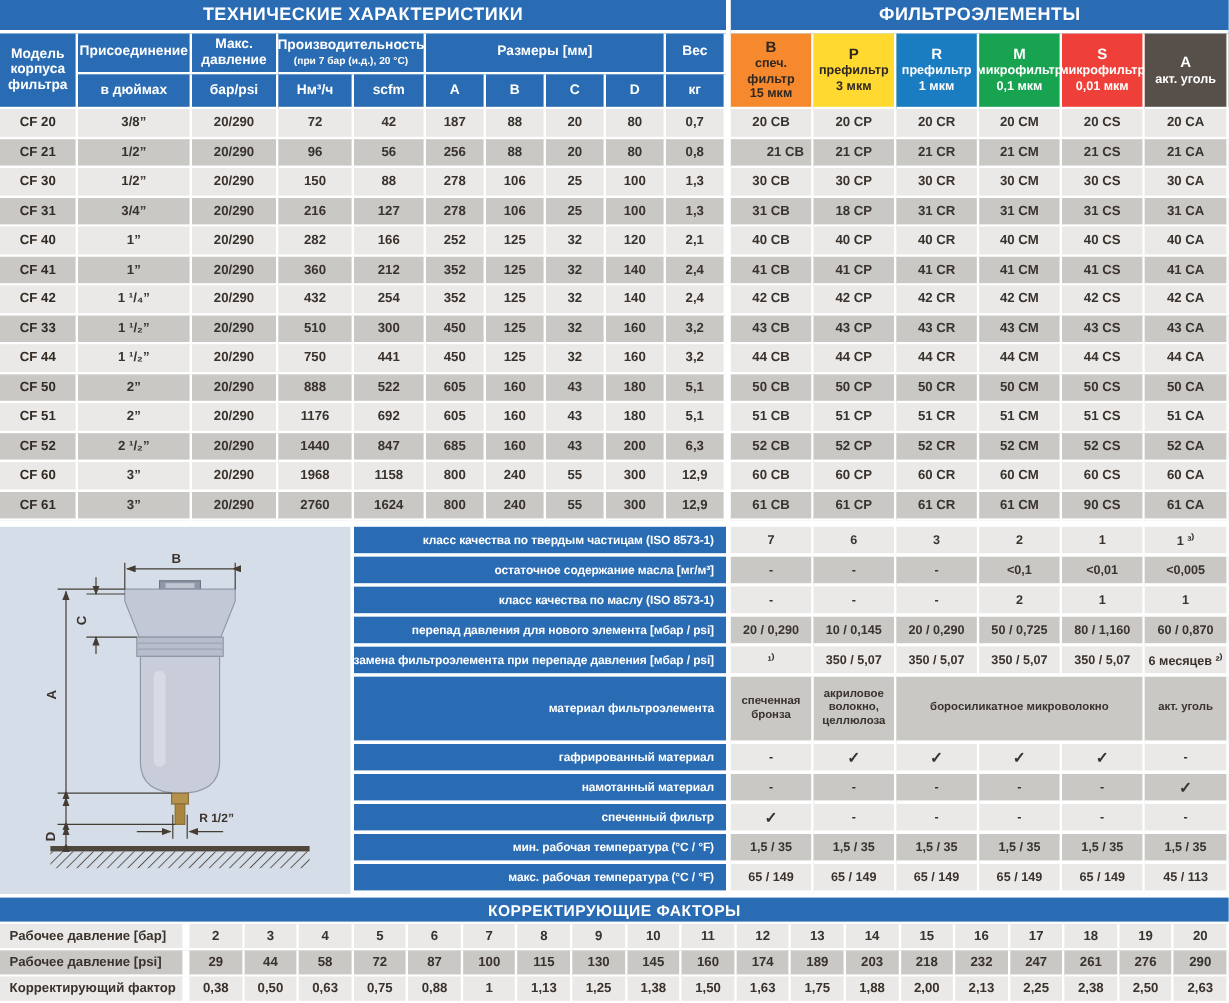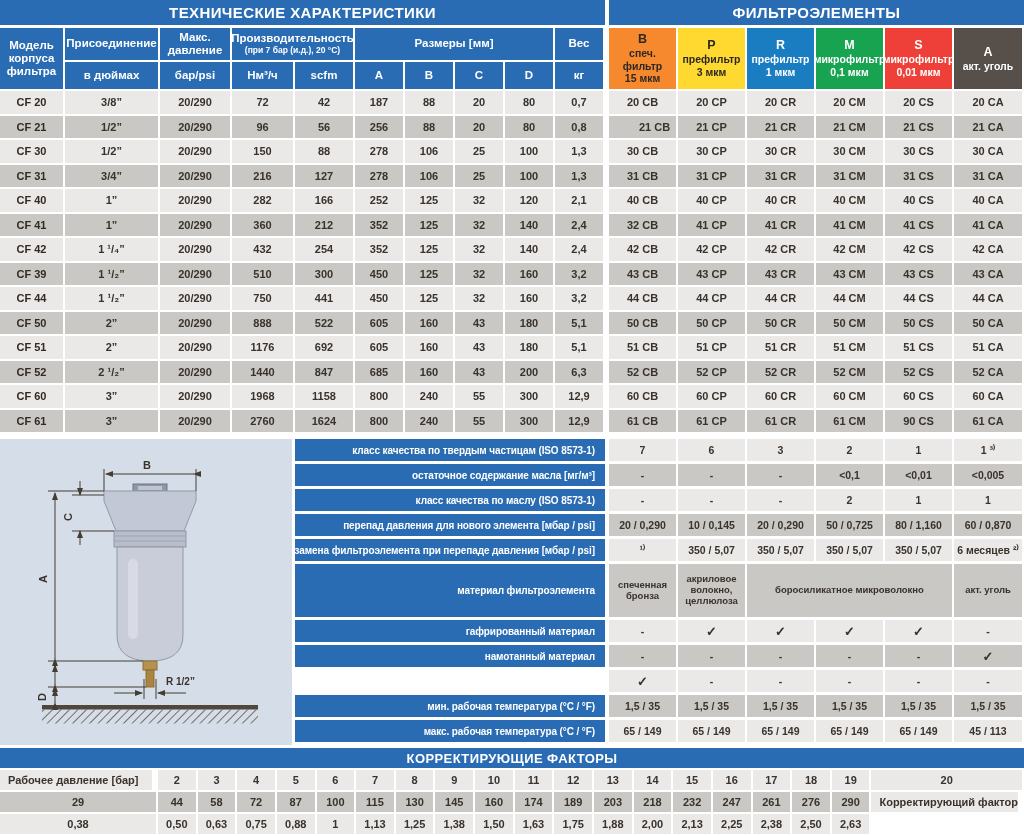--- a/index.html
+++ b/index.html
@@ -203,21 +203,21 @@
       <div class="cell dark" style="grid-area: 7 / 2;">3/4”</div>
       <div class="cell dark" style="grid-area: 7 / 3;">20/290</div>
       <div class="cell dark" style="grid-area: 7 / 4;">216</div>
       <div class="cell dark" style="grid-area: 7 / 5;">127</div>
       <div class="cell dark" style="grid-area: 7 / 6;">278</div>
       <div class="cell dark" style="grid-area: 7 / 7;">106</div>
       <div class="cell dark" style="grid-area: 7 / 8;">25</div>
       <div class="cell dark" style="grid-area: 7 / 9;">100</div>
       <div class="cell dark" style="grid-area: 7 / 10;">1,3</div>
       <div class="cell dark" style="grid-area: 7 / 12;">31 CB</div>
-      <div class="cell dark" style="grid-area: 7 / 13;">31 CP</div>
+      <div class="cell dark" style="grid-area: 7 / 13;">18 CP</div>
       <div class="cell dark" style="grid-area: 7 / 14;">31 CR</div>
       <div class="cell dark" style="grid-area: 7 / 15;">31 CM</div>
       <div class="cell dark" style="grid-area: 7 / 16;">31 CS</div>
       <div class="cell dark" style="grid-area: 7 / 17;">31 CA</div>
       <div class="cell light model" style="grid-area: 8 / 1;">CF 40</div>
       <div class="cell light" style="grid-area: 8 / 2;">1”</div>
       <div class="cell light" style="grid-area: 8 / 3;">20/290</div>
       <div class="cell light" style="grid-area: 8 / 4;">282</div>
       <div class="cell light" style="grid-area: 8 / 5;">166</div>
       <div class="cell light" style="grid-area: 8 / 6;">252</div>
@@ -234,21 +234,21 @@
       <div class="cell dark model" style="grid-area: 9 / 1;">CF 41</div>
       <div class="cell dark" style="grid-area: 9 / 2;">1”</div>
       <div class="cell dark" style="grid-area: 9 / 3;">20/290</div>
       <div class="cell dark" style="grid-area: 9 / 4;">360</div>
       <div class="cell dark" style="grid-area: 9 / 5;">212</div>
       <div class="cell dark" style="grid-area: 9 / 6;">352</div>
       <div class="cell dark" style="grid-area: 9 / 7;">125</div>
       <div class="cell dark" style="grid-area: 9 / 8;">32</div>
       <div class="cell dark" style="grid-area: 9 / 9;">140</div>
       <div class="cell dark" style="grid-area: 9 / 10;">2,4</div>
-      <div class="cell dark" style="grid-area: 9 / 12;">32 CB</div>
+      <div class="cell dark" style="grid-area: 9 / 12;">41 CB</div>
       <div class="cell dark" style="grid-area: 9 / 13;">41 CP</div>
       <div class="cell dark" style="grid-area: 9 / 14;">41 CR</div>
       <div class="cell dark" style="grid-area: 9 / 15;">41 CM</div>
       <div class="cell dark" style="grid-area: 9 / 16;">41 CS</div>
       <div class="cell dark" style="grid-area: 9 / 17;">41 CA</div>
       <div class="cell light model" style="grid-area: 10 / 1;">CF 42</div>
       <div class="cell light" style="grid-area: 10 / 2;">1 ¹/₄”</div>
       <div class="cell light" style="grid-area: 10 / 3;">20/290</div>
       <div class="cell light" style="grid-area: 10 / 4;">432</div>
       <div class="cell light" style="grid-area: 10 / 5;">254</div>
@@ -256,21 +256,21 @@
       <div class="cell light" style="grid-area: 10 / 7;">125</div>
       <div class="cell light" style="grid-area: 10 / 8;">32</div>
       <div class="cell light" style="grid-area: 10 / 9;">140</div>
       <div class="cell light" style="grid-area: 10 / 10;">2,4</div>
       <div class="cell light" style="grid-area: 10 / 12;">42 CB</div>
       <div class="cell light" style="grid-area: 10 / 13;">42 CP</div>
       <div class="cell light" style="grid-area: 10 / 14;">42 CR</div>
       <div class="cell light" style="grid-area: 10 / 15;">42 CM</div>
       <div class="cell light" style="grid-area: 10 / 16;">42 CS</div>
       <div class="cell light" style="grid-area: 10 / 17;">42 CA</div>
-      <div class="cell dark model" style="grid-area: 11 / 1;">CF 39</div>
+      <div class="cell dark model" style="grid-area: 11 / 1;">CF 33</div>
       <div class="cell dark" style="grid-area: 11 / 2;">1 ¹/₂”</div>
       <div class="cell dark" style="grid-area: 11 / 3;">20/290</div>
       <div class="cell dark" style="grid-area: 11 / 4;">510</div>
       <div class="cell dark" style="grid-area: 11 / 5;">300</div>
       <div class="cell dark" style="grid-area: 11 / 6;">450</div>
       <div class="cell dark" style="grid-area: 11 / 7;">125</div>
       <div class="cell dark" style="grid-area: 11 / 8;">32</div>
       <div class="cell dark" style="grid-area: 11 / 9;">160</div>
       <div class="cell dark" style="grid-area: 11 / 10;">3,2</div>
       <div class="cell dark" style="grid-area: 11 / 12;">43 CB</div>
@@ -479,20 +479,21 @@
         <div class="spec-val light check" style="grid-area: 7 / 6 / auto / span 1;">✓</div>
         <div class="spec-val light check" style="grid-area: 7 / 7 / auto / span 1;">✓</div>
         <div class="spec-val light" style="grid-area: 7 / 8 / auto / span 1;">-</div>
         <div class="spec-label" style="grid-area: 8 / 1;">намотанный материал</div>
         <div class="spec-val dark" style="grid-area: 8 / 3 / auto / span 1;">-</div>
         <div class="spec-val dark" style="grid-area: 8 / 4 / auto / span 1;">-</div>
         <div class="spec-val dark" style="grid-area: 8 / 5 / auto / span 1;">-</div>
         <div class="spec-val dark" style="grid-area: 8 / 6 / auto / span 1;">-</div>
         <div class="spec-val dark" style="grid-area: 8 / 7 / auto / span 1;">-</div>
         <div class="spec-val dark check" style="grid-area: 8 / 8 / auto / span 1;">✓</div>
+        <div class="spec-label" style="grid-area: 9 / 1;">спеченный фильтр</div>
         <div class="spec-val light check" style="grid-area: 9 / 3 / auto / span 1;">✓</div>
         <div class="spec-val light" style="grid-area: 9 / 4 / auto / span 1;">-</div>
         <div class="spec-val light" style="grid-area: 9 / 5 / auto / span 1;">-</div>
         <div class="spec-val light" style="grid-area: 9 / 6 / auto / span 1;">-</div>
         <div class="spec-val light" style="grid-area: 9 / 7 / auto / span 1;">-</div>
         <div class="spec-val light" style="grid-area: 9 / 8 / auto / span 1;">-</div>
         <div class="spec-label" style="grid-area: 10 / 1;">мин. рабочая температура (°C / °F)</div>
         <div class="spec-val dark" style="grid-area: 10 / 3 / auto / span 1;">1,5 / 35</div>
         <div class="spec-val dark" style="grid-area: 10 / 4 / auto / span 1;">1,5 / 35</div>
         <div class="spec-val dark" style="grid-area: 10 / 5 / auto / span 1;">1,5 / 35</div>
@@ -524,20 +525,21 @@
       <div class="corr-val light">11</div>
       <div class="corr-val light">12</div>
       <div class="corr-val light">13</div>
       <div class="corr-val light">14</div>
       <div class="corr-val light">15</div>
       <div class="corr-val light">16</div>
       <div class="corr-val light">17</div>
       <div class="corr-val light">18</div>
       <div class="corr-val light">19</div>
       <div class="corr-val light">20</div>
+      <div class="corr-label dark">Рабочее давление [psi]</div>
       <div class="corr-val dark">29</div>
       <div class="corr-val dark">44</div>
       <div class="corr-val dark">58</div>
       <div class="corr-val dark">72</div>
       <div class="corr-val dark">87</div>
       <div class="corr-val dark">100</div>
       <div class="corr-val dark">115</div>
       <div class="corr-val dark">130</div>
       <div class="corr-val dark">145</div>
       <div class="corr-val dark">160</div>

